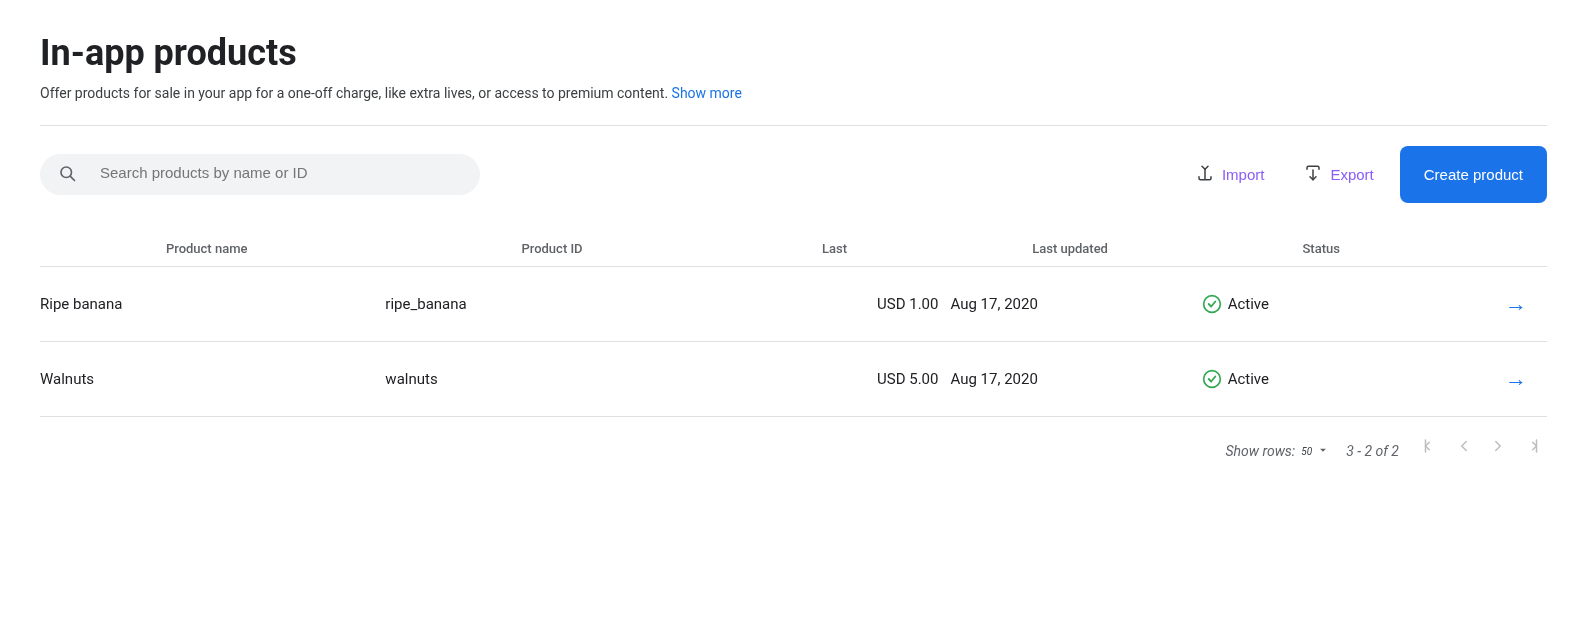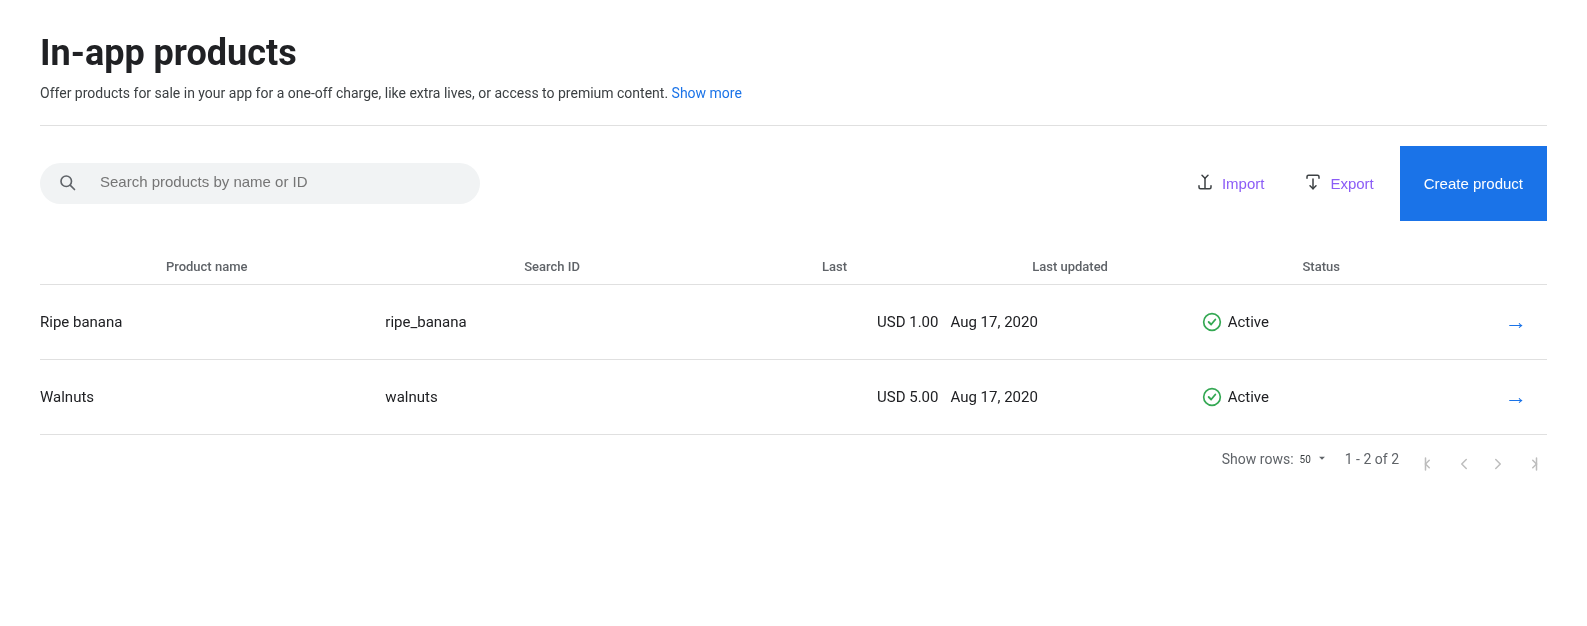--- a/index.html
+++ b/index.html
@@ -72,22 +72,22 @@
       cursor: pointer;
       font-size: 15px;
       color: #8b5cf6;
       padding: 10px 14px;
       border-radius: 4px;
     }
     .create-btn {
       background: #1a73e8;
       color: #fff;
       border: none;
-      border-radius: 0;
-      padding: 29px 24px;
+      border-radius: 8px;
+      padding: 20px 24px;
       font-size: 15px;
       font-weight: 500;
       cursor: pointer;
     }
     .table {
       width: 100%;
       border-collapse: collapse;
     }
     .table th {
       text-align: center;
@@ -125,26 +125,27 @@
     .arrow-btn {
       background: none;
       border: none;
       cursor: pointer;
       color: #1a73e8;
       padding: 4px 8px;
       font-size: 20px;
     }
     .footer-row {
       display: flex;
-      align-items: flex-start;
+      align-items: flex-end;
       justify-content: flex-end;
       padding: 16px 0 8px 0;
       gap: 16px;
       color: #5f6368;
       font-size: 14px;
+      font-style: italic;
     }
     .show-rows {
       display: flex;
       align-items: center;
       gap: 6px;
     }
     .rows-select {
       display: flex;
       align-items: center;
       gap: 4px;
@@ -226,21 +227,21 @@
     <button class="create-btn">Create product</button>
   </div>
 
   <table class="table">
     <thead>
       <tr>
         <th class="col-name">
           <span>Product name</span>
         </th>
         <th class="col-id">
-          <span>Search ID</span>
+          <span>Product ID</span>
         </th>
         <th class="col-price">
           <span>Last</span>
         </th>
         <th class="col-updated">
           <span>Last updated</span>
         </th>
         <th class="col-status">
           <span>Status</span>
         </th>
@@ -296,21 +297,21 @@
       <span>Show rows:</span>
       <div class="rows-select">
         <span>50</span>
         <span>
           <svg width="14" height="14" viewBox="0 0 24 24" fill="#5f6368">
               <path d="M7 10l5 5 5-5z"></path>
             </svg>
         </span>
       </div>
     </div>
-    <span class="pagination-info">1 - 2 of 2</span>
+    <span class="pagination-info">3 - 2 of 2</span>
     <div class="pagination-controls">
       <button class="page-btn disabled">
         <svg width="18" height="18" viewBox="0 0 24 24" fill="none" stroke="#bdbdbd" stroke-width="2" stroke-linecap="round" stroke-linejoin="round">
           <polyline points="11 17 6 12 11 7"></polyline>
             <line x1="6" y1="12" x2="6" y2="12"></line>
           <line x1="6" y1="4" x2="6" y2="20"></line>
         </svg>
       </button>
       <button class="page-btn disabled">
         <svg width="18" height="18" viewBox="0 0 24 24" fill="none" stroke="#bdbdbd" stroke-width="2" stroke-linecap="round" stroke-linejoin="round">

